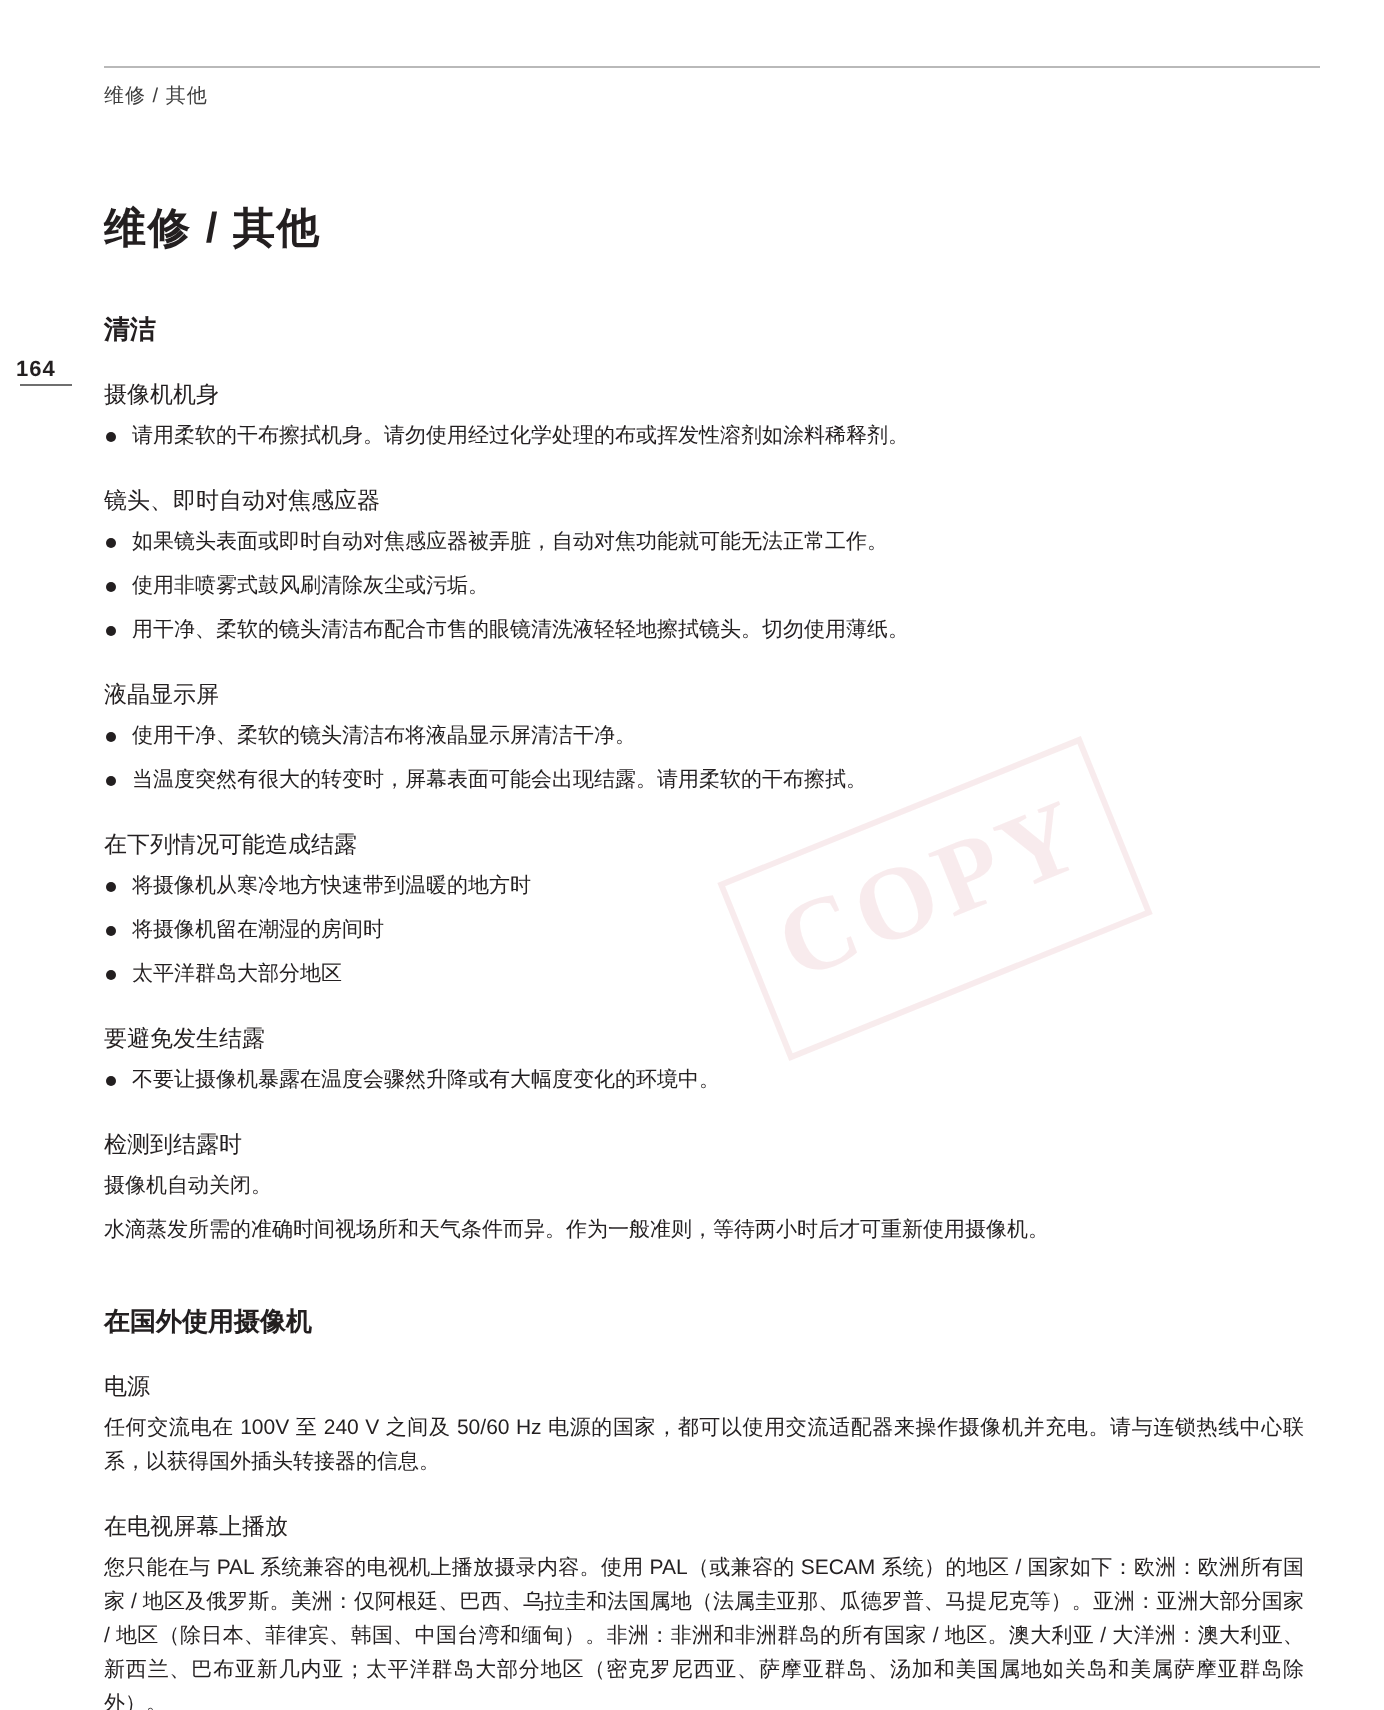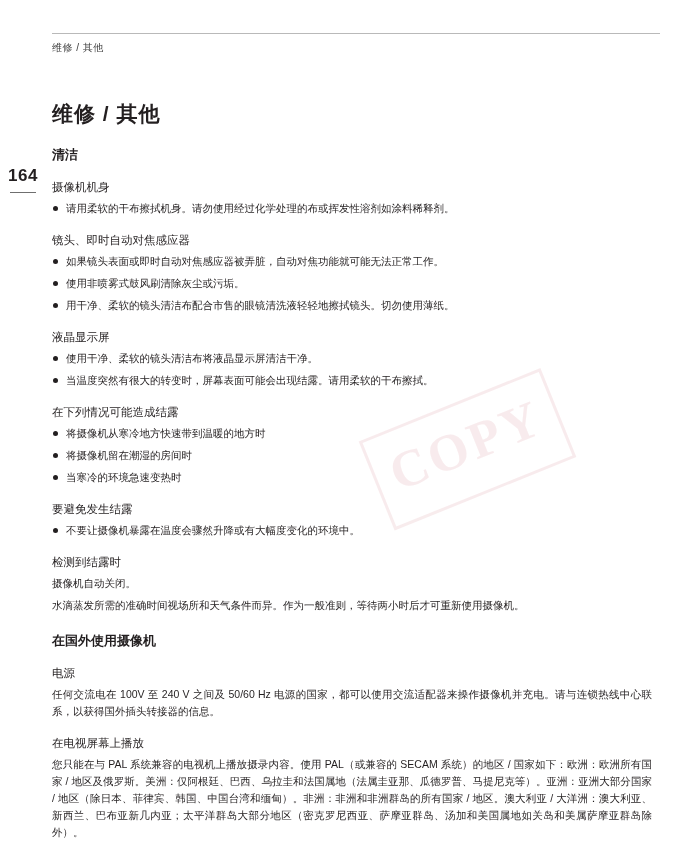--- a/index.html
+++ b/index.html
@@ -35,24 +35,24 @@
     left: 52px;
     top: 41px;
     font-size: 10px;
     color: #3d3d3d;
     letter-spacing: 0.5px;
   }
   
   .pagenum {
     position: absolute;
     left: 8px;
-    top: 166px;
+    top: 179px;
     width: 36px;
     text-align: left;
-    font-size: 17px;
+    font-size: 11px;
     font-weight: bold;
     color: #231f20;
     letter-spacing: 0.5px;
   }
   .pagenum-rule {
     position: absolute;
     left: 10px;
     top: 192px;
     width: 26px;
     height: 1px;
@@ -66,21 +66,21 @@
     width: 600px;
   }
   h1.title {
     margin: 0;
     font-size: 21px;
     font-weight: bold;
     letter-spacing: 1px;
     color: #231f20;
   }
   h2.sub {
-    margin: 18px 0 0 0;
+    margin: 28px 0 0 0;
     font-size: 13px;
     font-weight: bold;
     color: #231f20;
   }
   h3.head {
     margin: 16px 0 0 0;
     font-size: 11.5px;
     font-weight: normal;
     color: #231f20;
   }
@@ -186,21 +186,21 @@
     <ul class="bullets">
       <li>使用干净、柔软的镜头清洁布将液晶显示屏清洁干净。</li>
       <li>当温度突然有很大的转变时，屏幕表面可能会出现结露。请用柔软的干布擦拭。</li>
     </ul>
 
 
     <h3 class="head tight">在下列情况可能造成结露</h3>
     <ul class="bullets">
       <li>将摄像机从寒冷地方快速带到温暖的地方时</li>
       <li>将摄像机留在潮湿的房间时</li>
-      <li>当寒冷的环境急速变热时</li>
+      <li>太平洋群岛大部分地区</li>
     </ul>
 
     <h3 class="head tight">要避免发生结露</h3>
     <ul class="bullets">
       <li>不要让摄像机暴露在温度会骤然升降或有大幅度变化的环境中。</li>
     </ul>
 
     <h3 class="head tight">检测到结露时</h3>
     <p class="para">摄像机自动关闭。</p>
     <p class="para">水滴蒸发所需的准确时间视场所和天气条件而异。作为一般准则，等待两小时后才可重新使用摄像机。</p>

